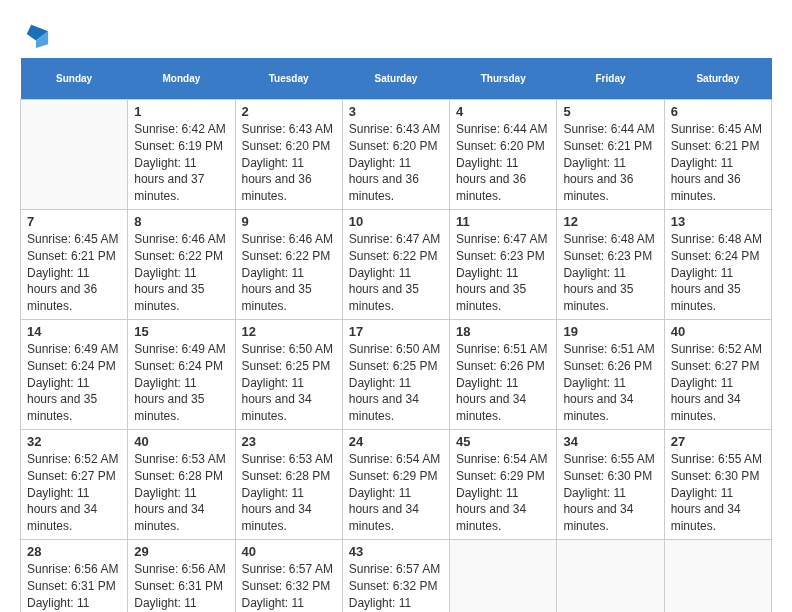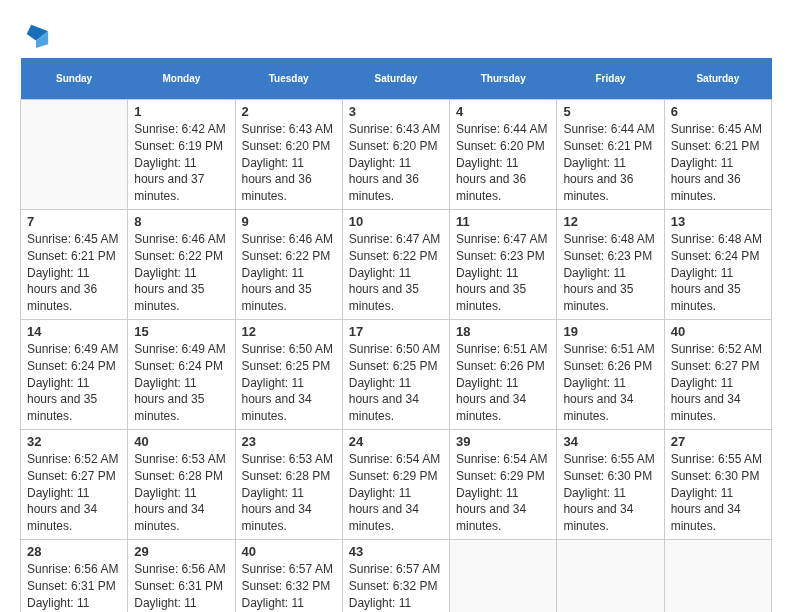--- a/index.html
+++ b/index.html
@@ -213,21 +213,21 @@
         </td>
         <td>
           <span class="day-number">23</span>
           <div class="day-info">Sunrise: 6:53 AM<br>Sunset: 6:28 PM<br>Daylight: 11 hours and 34 minutes.</div>
         </td>
         <td>
           <span class="day-number">24</span>
           <div class="day-info">Sunrise: 6:54 AM<br>Sunset: 6:29 PM<br>Daylight: 11 hours and 34 minutes.</div>
         </td>
         <td>
-          <span class="day-number">39</span>
+          <span class="day-number">45</span>
           <div class="day-info">Sunrise: 6:54 AM<br>Sunset: 6:29 PM<br>Daylight: 11 hours and 34 minutes.</div>
         </td>
         <td>
           <span class="day-number">34</span>
           <div class="day-info">Sunrise: 6:55 AM<br>Sunset: 6:30 PM<br>Daylight: 11 hours and 34 minutes.</div>
         </td>
         <td>
           <span class="day-number">27</span>
           <div class="day-info">Sunrise: 6:55 AM<br>Sunset: 6:30 PM<br>Daylight: 11 hours and 34 minutes.</div>
         </td>

